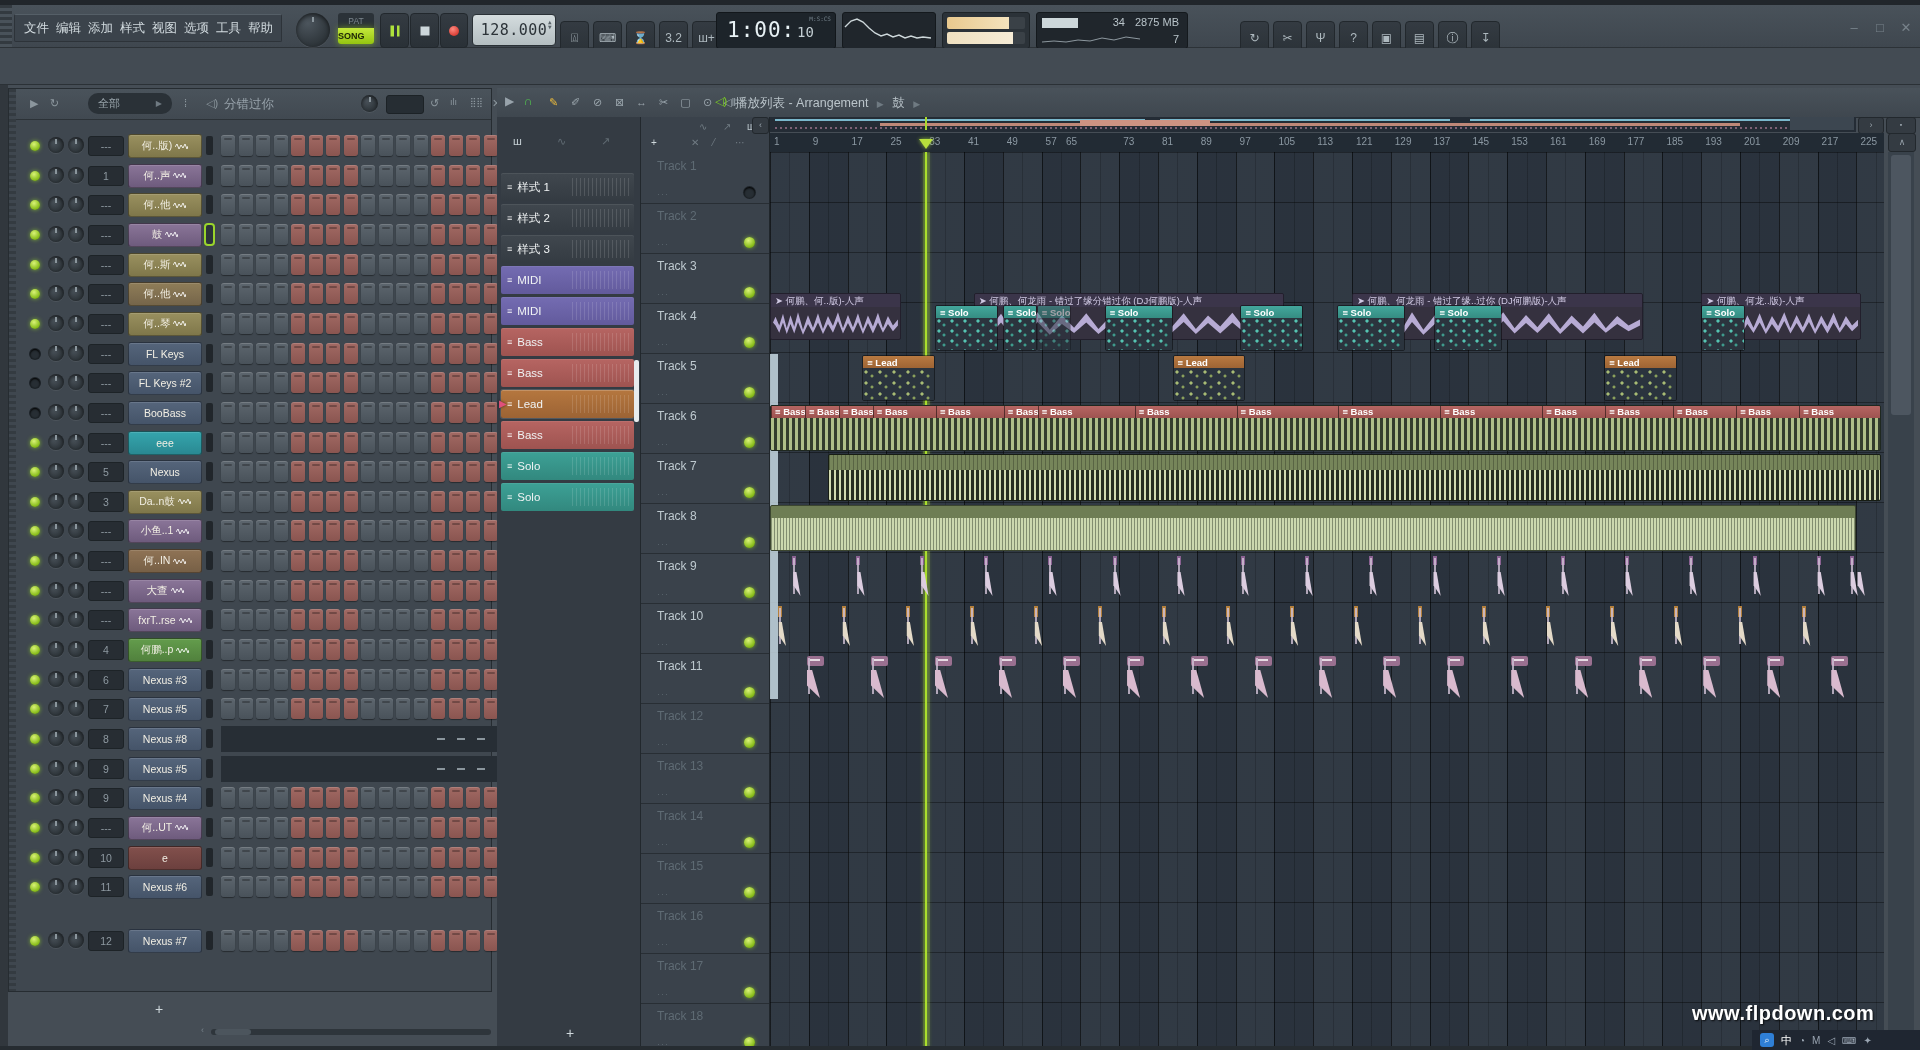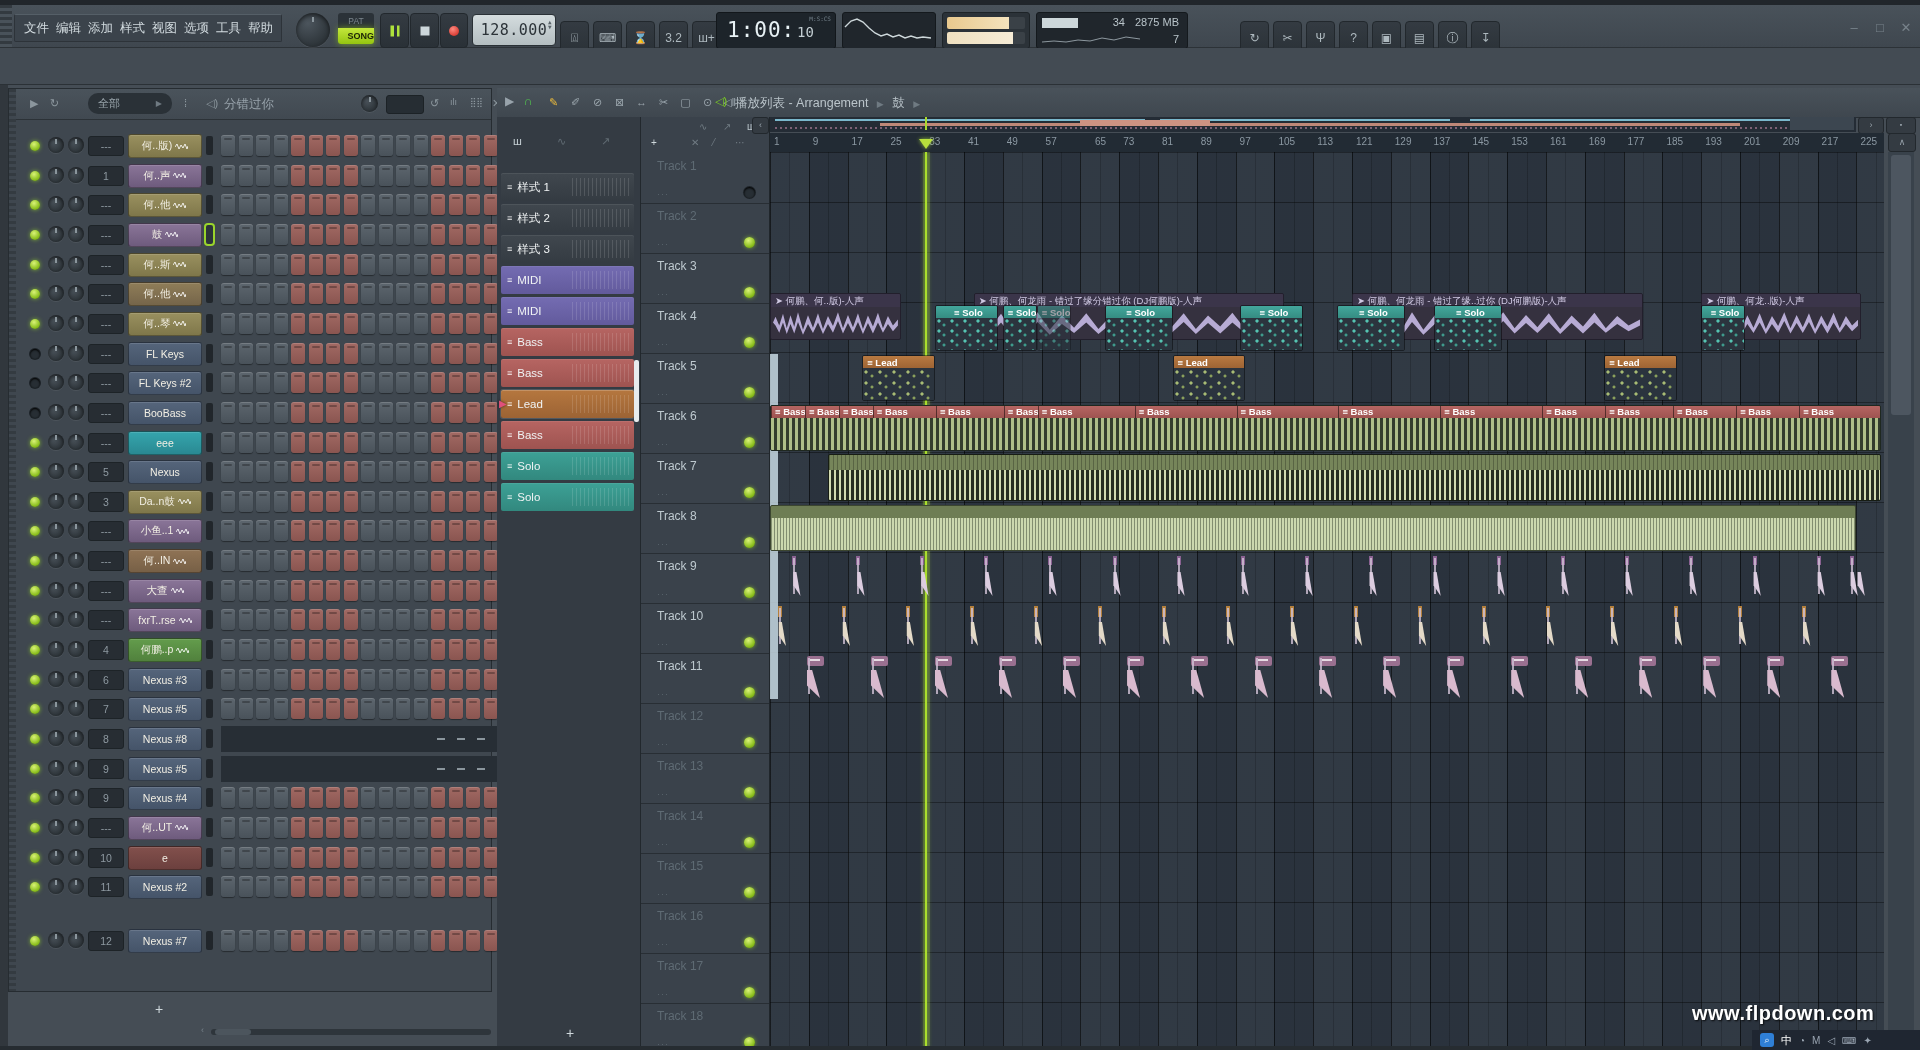--- a/index.html
+++ b/index.html
@@ -15,21 +15,21 @@
   #menubar{left:14px;top:9px;width:268px;height:28px;background:#3b434b;border:1px solid #2d3339;border-top-color:#555f67;
            display:flex;align-items:center;gap:7px;padding:0 9px;box-sizing:border-box;border-radius:2px;}
   #menubar span{font-size:12.5px;color:#d3dce0;white-space:nowrap;cursor:default;}
   .knob{border-radius:50%;background:radial-gradient(circle at 35% 30%,#4c555d,#2d3439 72%);
         box-shadow:inset 0 2px 4px rgba(0,0,0,.55),0 1px 0 rgba(255,255,255,.07);}
   .knob:after{content:"";position:absolute;left:50%;top:12%;width:2px;height:5px;background:#8b969d;transform:translateX(-50%);}
   #mainknob{left:296px;top:8px;width:34px;height:34px;}
   #patsong{left:338px;top:8px;width:36px;height:33px;}
   #pat{height:15px;background:#2b3238;border-radius:3px 3px 0 0;color:#7c868d;font-size:8.5px;text-align:center;line-height:16px;}
   #song{height:16px;background:linear-gradient(#c4e83c,#94c410);border-radius:0 0 3px 3px;color:#1d2406;font-weight:bold;
-        font-size:9px;text-align:right;line-height:16px;box-shadow:0 0 6px rgba(160,216,30,.6);}
+        font-size:9px;text-align:left;line-height:16px;box-shadow:0 0 6px rgba(160,216,30,.6);}
   .tbtn{background:linear-gradient(#343b42,#2a3137);border:1px solid #22282d;border-radius:4px;
         color:#aeb9bf;text-align:center;cursor:pointer;}
   #btn-pause{left:380px;top:8px;width:27px;height:33px;}
   #btn-pause .bars{position:absolute;left:50%;top:50%;transform:translate(-50%,-50%);width:9px;height:11px;
         background:linear-gradient(90deg,#aee23c 0 3px,transparent 3px 6px,#aee23c 6px 9px);}
   #btn-stop{left:410px;top:8px;width:27px;height:33px;}
   #btn-stop .sq{position:absolute;left:50%;top:50%;transform:translate(-50%,-50%);width:9px;height:9px;background:#cdd7db;}
   #btn-rec{left:440px;top:8px;width:26px;height:33px;}
   #btn-rec .dot{position:absolute;left:50%;top:50%;transform:translate(-50%,-50%);width:10px;height:10px;border-radius:50%;
         background:radial-gradient(circle at 38% 32%,#ff8a80,#d93f36 70%);}
@@ -197,21 +197,21 @@
   .a-big .wav:after{content:"";position:absolute;inset:0;background:repeating-linear-gradient(90deg,rgba(40,50,60,.18) 0 2px,transparent 2px 6px);}
   
   .a-voc{background:#35313f;border:1px solid #221f2c;margin-top:39px;}
   .a-voc .hd{background:rgba(60,54,76,.85);color:#cfc8e2;}
   .a-voc .wav{position:absolute;left:2px;right:2px;top:14px;bottom:2px;background:#b7abd4;
      clip-path:polygon(0% 50%,2% 30%,5% 60%,8% 20%,11% 70%,14% 25%,17% 65%,20% 15%,24% 75%,28% 25%,32% 68%,36% 18%,40% 72%,44% 28%,48% 62%,52% 15%,56% 70%,60% 24%,64% 66%,68% 18%,72% 72%,76% 26%,80% 64%,84% 16%,88% 70%,92% 28%,96% 60%,100% 40%,100% 60%,96% 80%,92% 55%,88% 85%,84% 50%,80% 88%,76% 52%,72% 90%,68% 48%,64% 86%,60% 52%,56% 88%,52% 45%,48% 85%,44% 55%,40% 90%,36% 50%,32% 86%,28% 55%,24% 92%,20% 48%,17% 88%,14% 55%,11% 90%,8% 50%,5% 85%,2% 60%,0 50%);}
   
   .pc{border:1px solid rgba(0,0,0,.45);}
   .pc .hd{height:12px;font-weight:bold;}
   .pc .bd{position:absolute;left:0;right:0;top:12px;bottom:0;background:#2b343e;}
-  .pc-solo .hd{background:linear-gradient(#43a79c,#358c82);text-align:center;}
+  .pc-solo .hd{background:linear-gradient(#43a79c,#358c82);}
   .pc-solo .bd{background-color:#2b343e;background-image:radial-gradient(circle at 3px 3px,#55c4b2 1.3px,transparent 1.9px),radial-gradient(circle at 8px 7px,#3f9a8c 1.2px,transparent 1.8px);background-size:13px 10px;}
   .pc-lead .hd{background:linear-gradient(#b97a41,#9e6434);}
   .pc-lead .bd{background-color:#2b343e;background-image:radial-gradient(circle at 3px 4px,#a8bc74 1.3px,transparent 1.9px),radial-gradient(circle at 9px 8px,#8aa05c 1.2px,transparent 1.8px);background-size:14px 11px;}
   .pc.dim{opacity:.55;}
   
   #bass6{background:#333d2d;border:1px solid #1f2820;}
   #bass6 .hd{background:linear-gradient(#b66562,#9e5350);height:12px;}
   #bass6 .seg{position:absolute;top:0;height:12px;border-left:1px solid rgba(0,0,0,.5);color:#fff;font-size:9.5px;font-weight:bold;padding:0 0 0 3px;white-space:nowrap;overflow:hidden;box-sizing:border-box;}
   #bass6 .bd{position:absolute;left:0;right:0;top:12px;bottom:0;
      background-color:#333d2d;background-image:linear-gradient(90deg,rgba(196,214,152,.85) 0 3px,transparent 3px);background-size:6px 4px;}
@@ -1077,21 +1077,21 @@
           <div class="step r" style="left: 432.5px;"></div>
           <div class="step r" style="left: 450px;"></div>
           <div class="step r" style="left: 467.5px;"></div>
         </div>
         <div class="ch-row" style="top: 741.25px;">
           <div class="led on"></div>
           <div class="knob k1"></div>
           <div class="knob k2"></div>
           <div class="numbox">11</div>
           <div class="chname c-slate">
-            <span>Nexus #2</span>
+            <span>Nexus #6</span>
           </div>
           <div class="peak"></div>
           <div class="step g" style="left: 205px;"></div>
           <div class="step g" style="left: 222.5px;"></div>
           <div class="step g" style="left: 240px;"></div>
           <div class="step g" style="left: 257.5px;"></div>
           <div class="step r" style="left: 275px;"></div>
           <div class="step r" style="left: 292.5px;"></div>
           <div class="step r" style="left: 310px;"></div>
           <div class="step r" style="left: 327.5px;"></div>
@@ -1340,21 +1340,21 @@
 
   <div class="abs" id="ruler">
       <span style="left: 4px;">1</span>
       <span style="left: 42.8px;">9</span>
       <span style="left: 81.6px;">17</span>
       <span style="left: 120.4px;">25</span>
       <span style="left: 159.2px;">33</span>
       <span style="left: 198px;">41</span>
       <span style="left: 236.8px;">49</span>
       <span style="left: 275.6px;">57</span>
-      <span style="left: 325px;">65</span>
+      <span style="left: 296px;">65</span>
       <span style="left: 353.2px;">73</span>
       <span style="left: 392px;">81</span>
       <span style="left: 430.8px;">89</span>
       <span style="left: 469.6px;">97</span>
       <span style="left: 508.4px;">105</span>
       <span style="left: 547.2px;">113</span>
       <span style="left: 586px;">121</span>
       <span style="left: 624.8px;">129</span>
       <span style="left: 663.6px;">137</span>
       <span style="left: 702.4px;">145</span>

